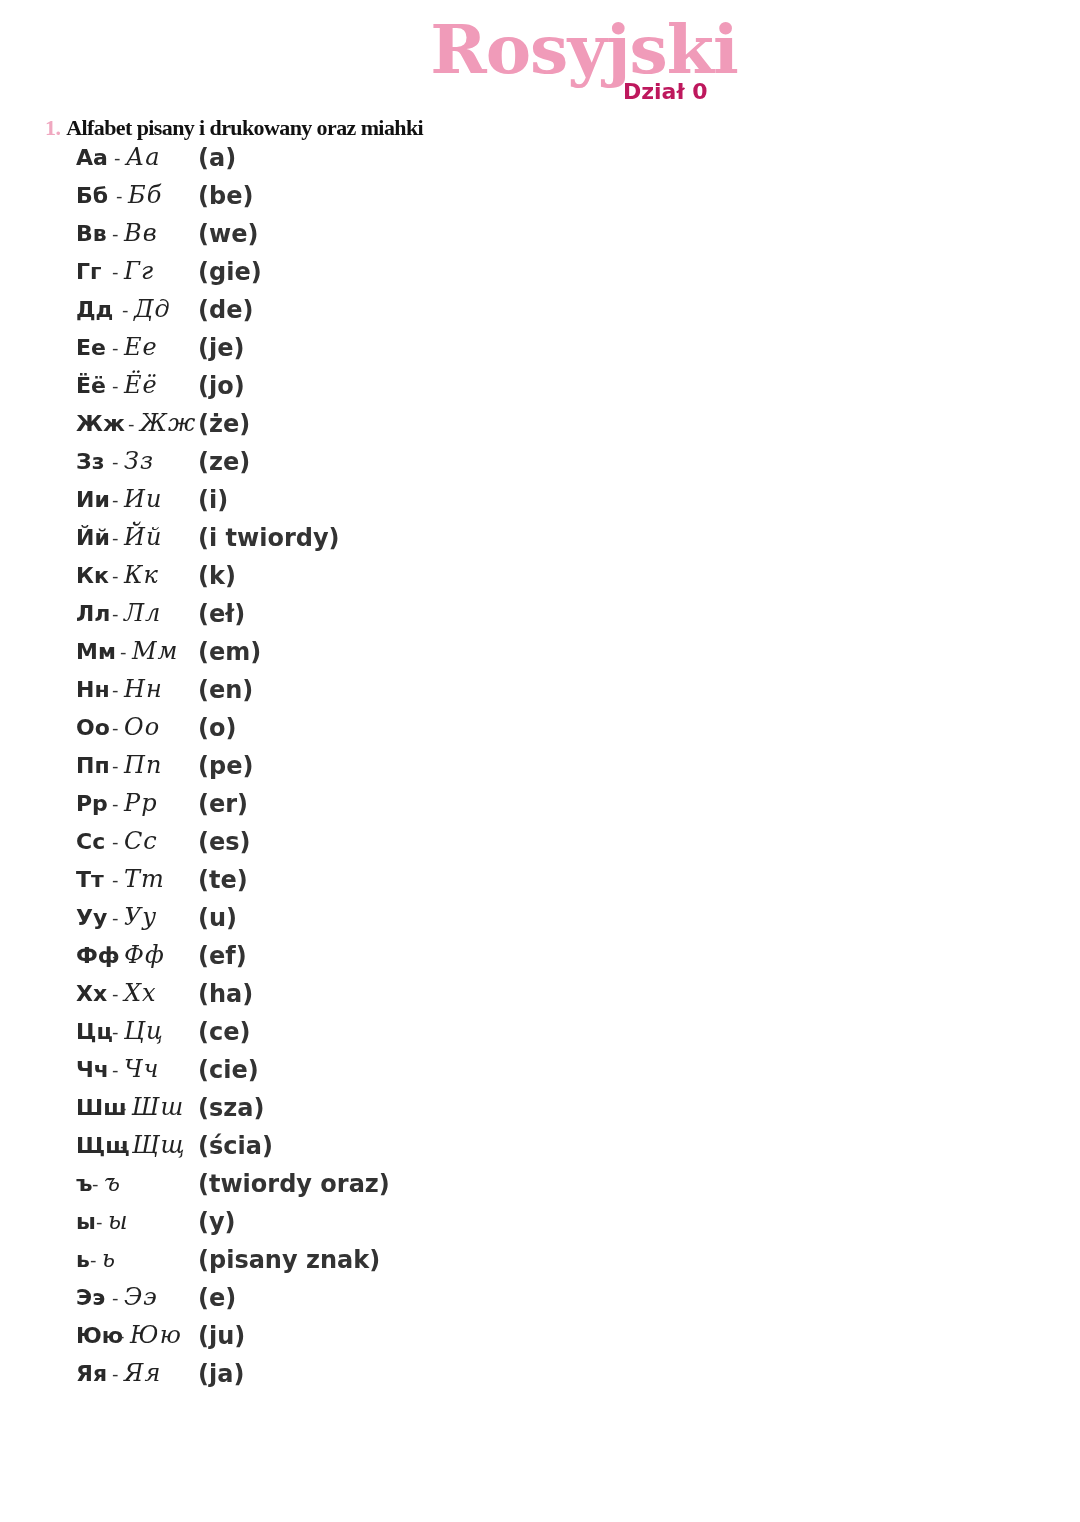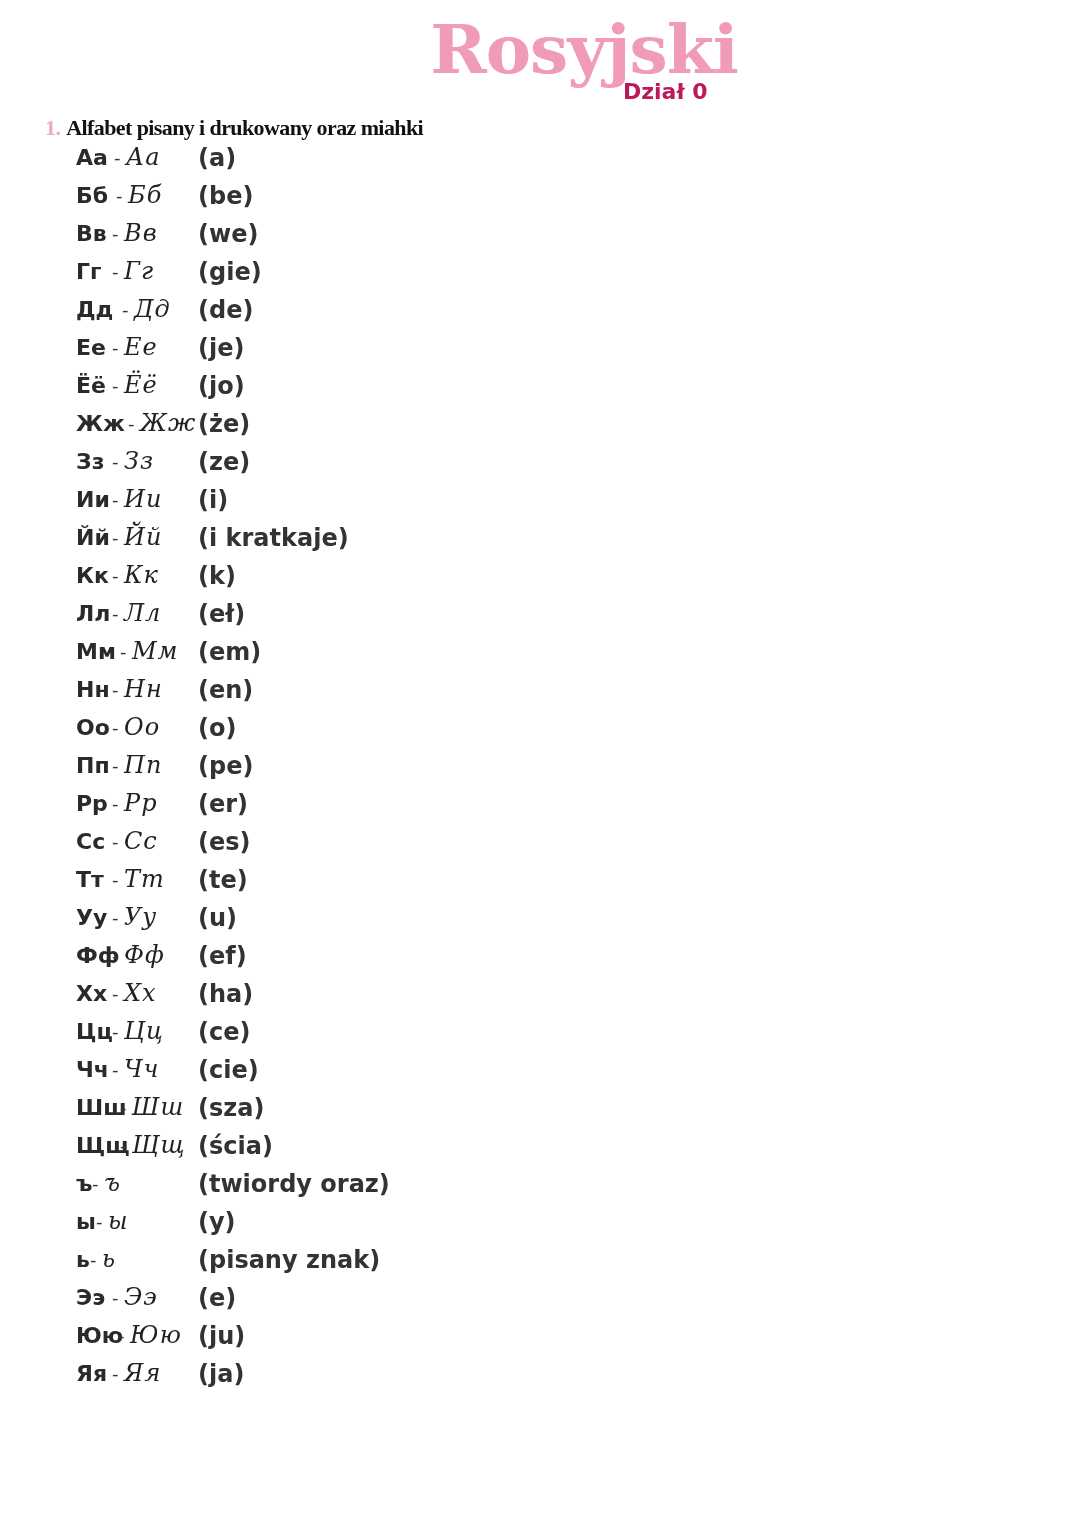--- a/index.html
+++ b/index.html
@@ -114,21 +114,21 @@
     <div class="row">
       <span class="printed">Ии</span>
       <span class="sep" style="left: 36px;">-</span>
       <span class="cursive" style="left: 48px;">Ии</span>
       <span class="pron">(i)</span>
     </div>
     <div class="row">
       <span class="printed">Йй</span>
       <span class="sep" style="left: 36px;">-</span>
       <span class="cursive" style="left: 48px;">Йй</span>
-      <span class="pron">(i kratkaje)</span>
+      <span class="pron">(i twiordy)</span>
     </div>
     <div class="row">
       <span class="printed">Кк</span>
       <span class="sep" style="left: 36px;">-</span>
       <span class="cursive" style="left: 48px;">Кк</span>
       <span class="pron">(k)</span>
     </div>
     <div class="row">
       <span class="printed">Лл</span>
       <span class="sep" style="left: 36px;">-</span>

